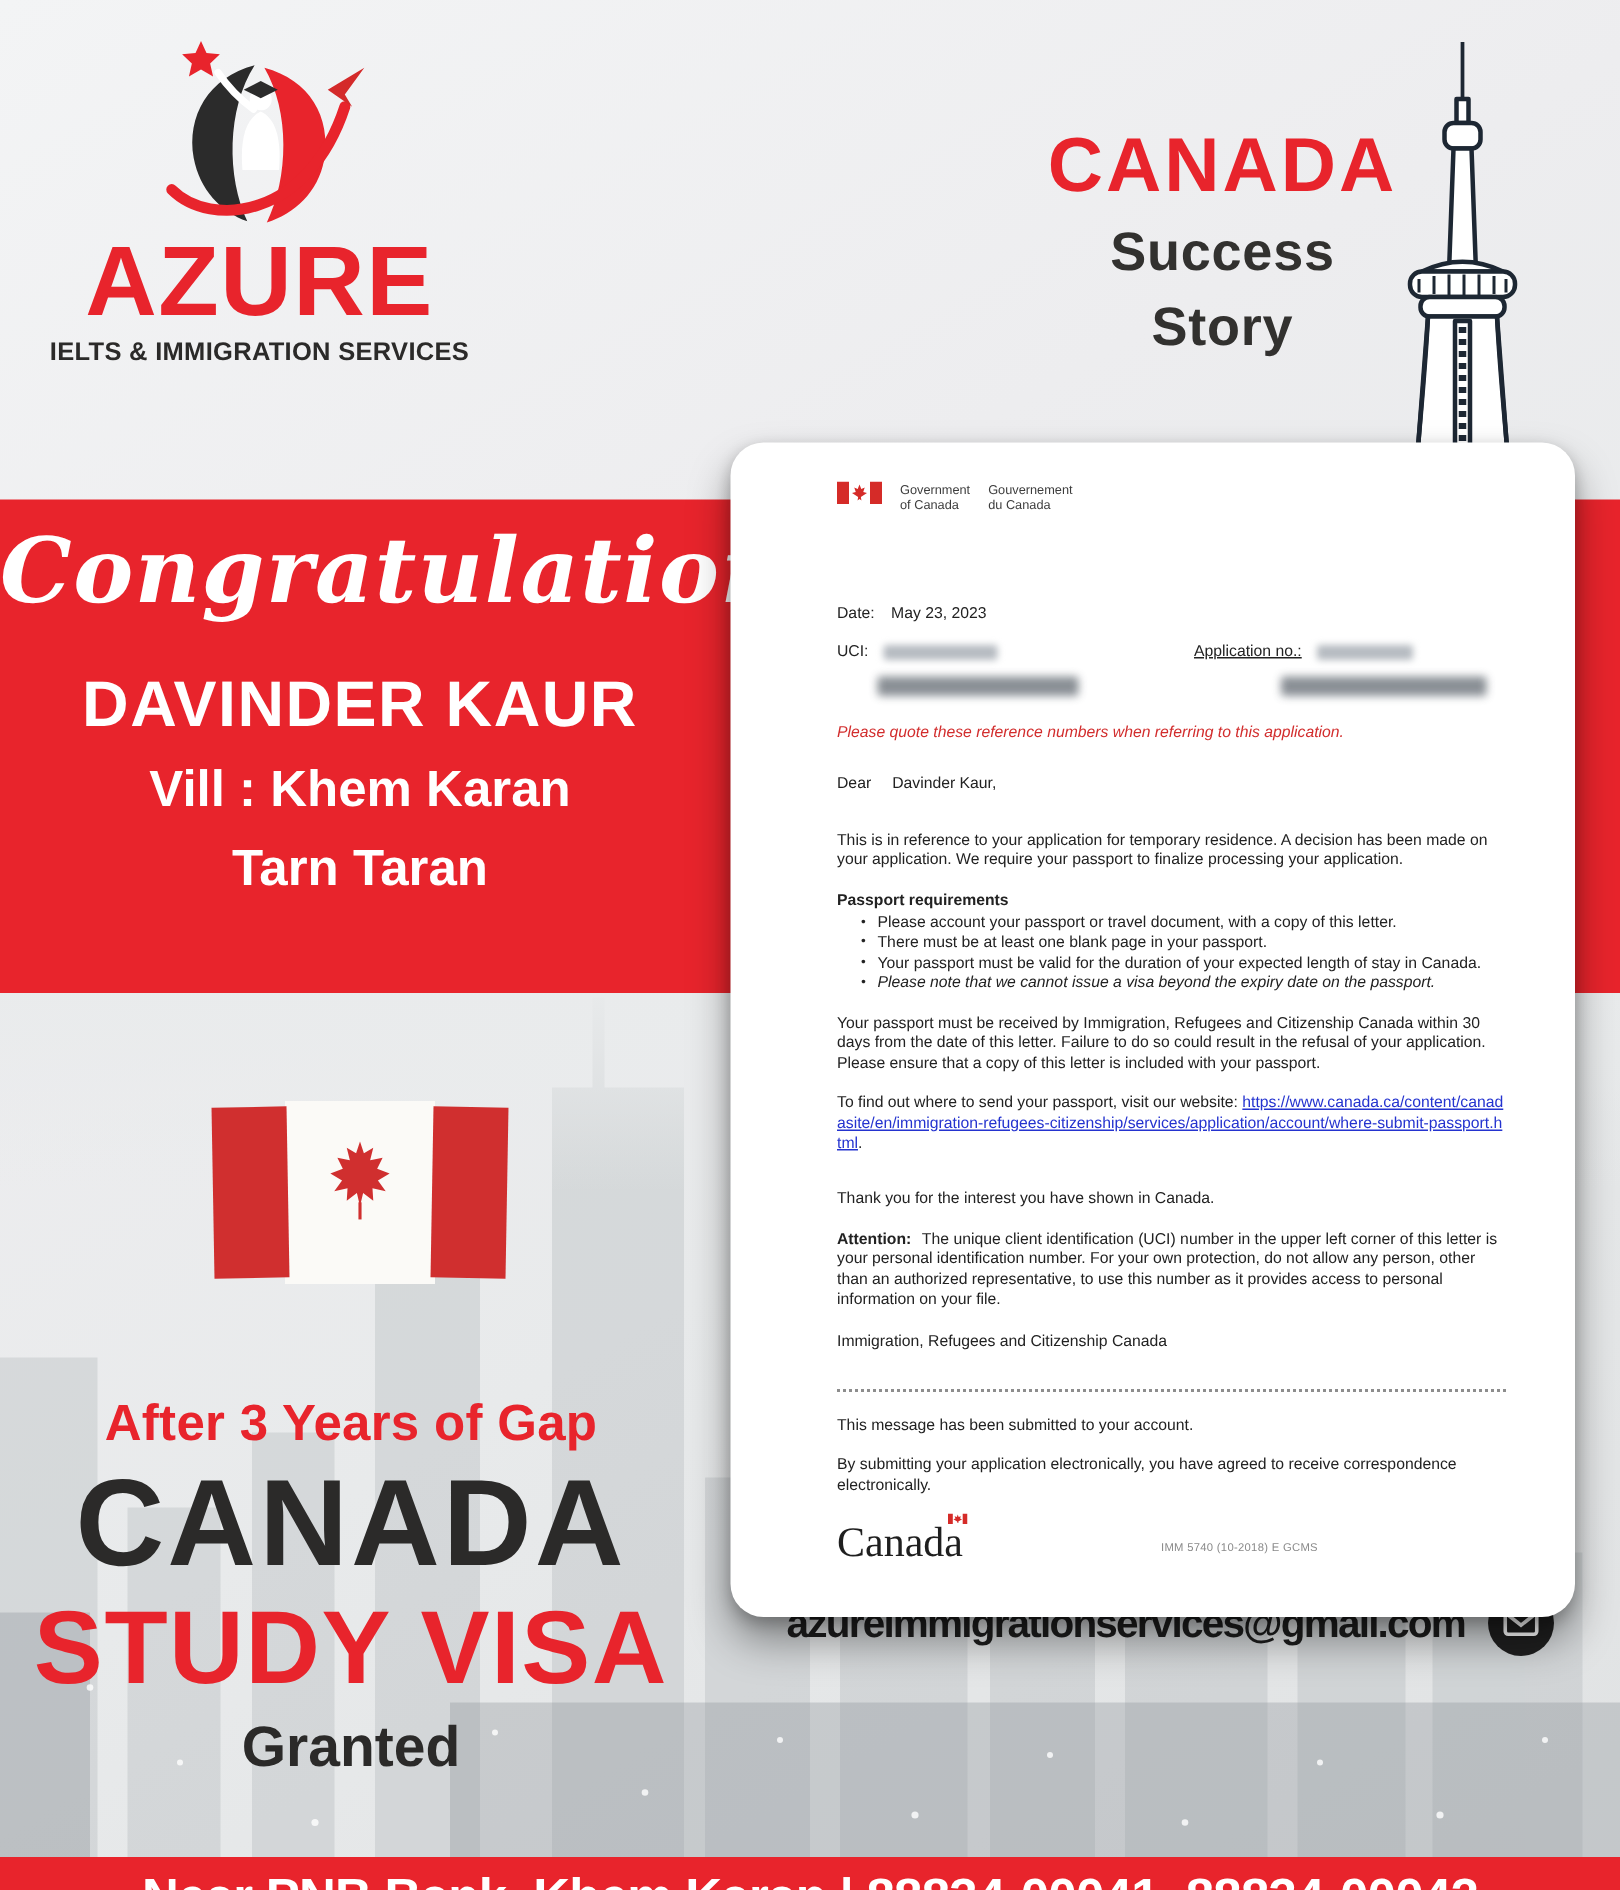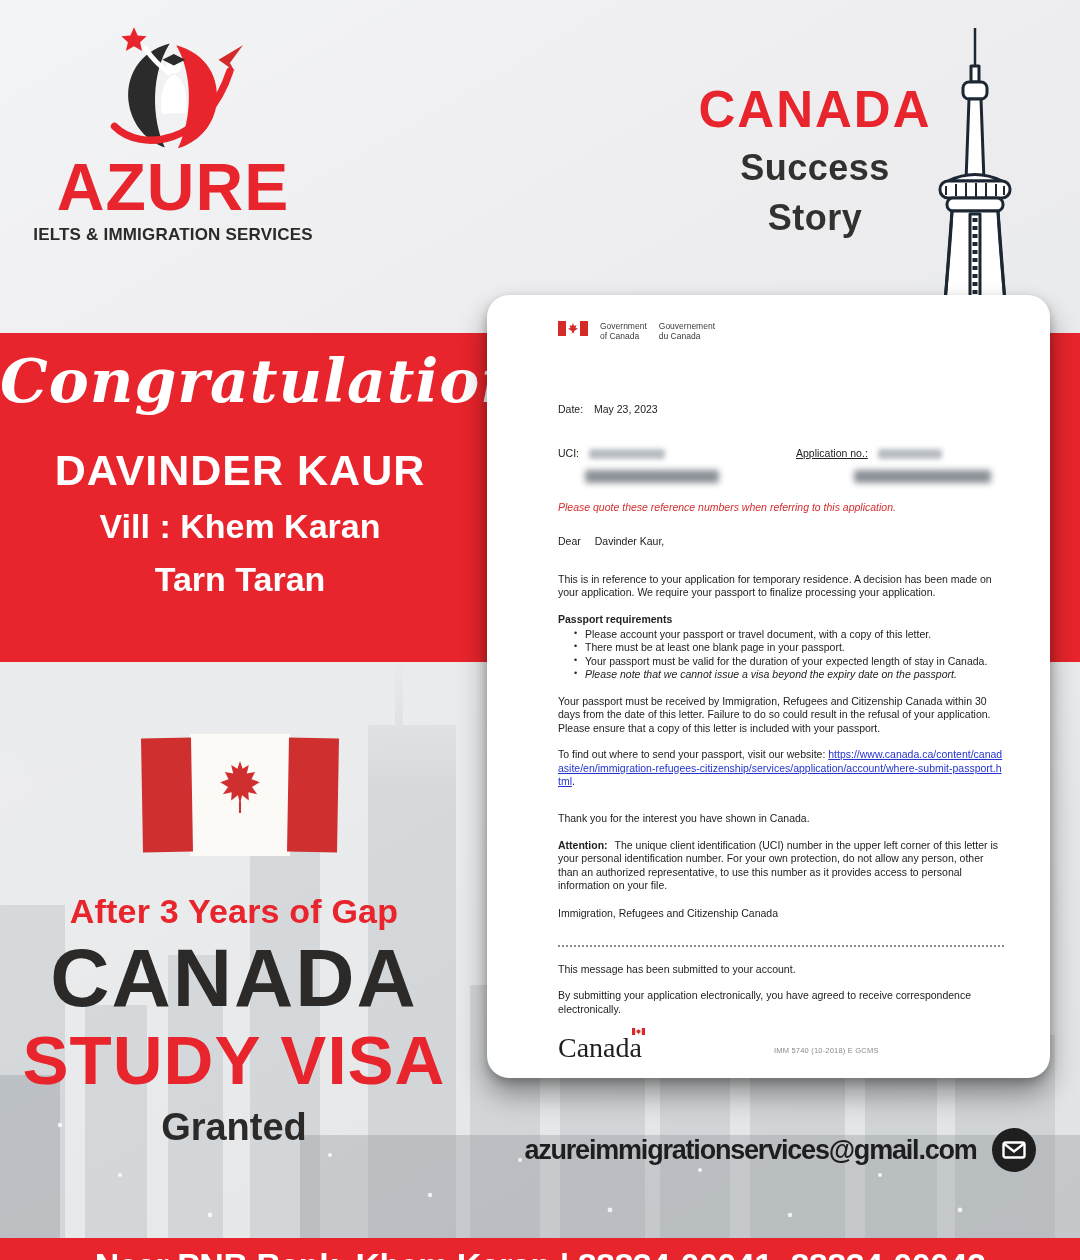--- a/index.html
+++ b/index.html
@@ -26,35 +26,35 @@
   .cn-tower{position:absolute;left:900px;top:26px;width:150px;height:290px;z-index:1;}
   
   .congrats{position:absolute;left:0;top:348px;width:480px;text-align:center;color:#fff;z-index:2;}
   .congrats-script{font-family:"DejaVu Serif","Liberation Serif",serif;font-style:italic;font-weight:bold;
     font-size:60px;line-height:1.1;letter-spacing:1px;}
   .congrats-name{font-size:43px;font-weight:800;letter-spacing:1px;margin-top:32px;}
   .congrats-addr{font-size:34px;font-weight:700;margin-top:10px;line-height:1.25;}
   
   .flag{position:absolute;left:140px;top:732px;width:200px;height:126px;z-index:2;}
   
-  .result{position:absolute;left:0;top:892px;width:468px;text-align:center;z-index:2;}
+  .result{position:absolute;left:0;top:930px;width:468px;text-align:center;z-index:2;}
   .result-gap{font-size:34px;font-weight:700;color:#e8242c;letter-spacing:.2px;}
   .result-country{font-size:82px;font-weight:800;color:#2b2a29;letter-spacing:2px;line-height:1.05;margin-top:4px;}
   .result-visa{font-size:69px;font-weight:800;color:#e8242c;letter-spacing:1px;line-height:1.05;margin-top:4px;}
   .result-status{font-size:38px;font-weight:700;color:#2b2a29;margin-top:8px;}
   
   .letter{position:absolute;left:487px;top:295px;width:563px;height:783px;background:#fff;
     border-radius:22px;z-index:3;box-shadow:0 16px 28px rgba(0,0,0,.38),0 4px 10px rgba(0,0,0,.22);
     padding:26px 46px 0 71px;box-sizing:border-box;color:#222;font-size:10.5px;line-height:1.28;}
   .gov-row{display:flex;gap:12px;align-items:flex-start;}
   .gov-col{font-size:8.5px;line-height:1.2;color:#3c3c3c;}
   .date-row{margin-top:62px;}
   .lab{display:inline-block;}
   .date-val{margin-left:8px;}
-  .uci-row{margin-top:30px;position:relative;height:13px;}
+  .uci-row{margin-top:11px;position:relative;height:13px;}
   .uci-group,.app-group{display:flex;align-items:center;position:absolute;top:0;}
   .uci-group{left:0;}
   .app-group{left:238px;text-decoration:underline;}
   .blur-val{height:10px;border-radius:2px;background:#b6bbc1;filter:blur(2.5px);margin-left:10px;}
   .blur-uci{width:76px;}
   .blur-app{width:64px;}
   .bars-row{position:relative;height:15px;margin-top:9px;}
   .blur-bar{position:absolute;top:1px;height:13px;border-radius:2px;background:#7d838a;filter:blur(3px);opacity:.9;}
   .bar1{left:27px;width:134px;}
   .bar2{left:296px;width:137px;}
@@ -73,21 +73,21 @@
   .att-label{font-weight:700;margin-right:7px;}
   .signoff{margin-top:14px;}
   .dotsep{margin-top:25px;border-top:2px dotted #8d8d8d;height:0;}
   .submitted{margin-top:16px;}
   .electronic{margin-top:13px;}
   .letter-foot{margin-top:18px;display:flex;align-items:flex-end;}
   .wordmark{font-family:"Liberation Serif",serif;font-size:28px;color:#1f1f1f;position:relative;line-height:1;}
   .wm-flag{position:absolute;right:-3px;top:-6px;}
   .form-code{font-size:7.5px;color:#8a8a8a;margin:0 0 7px 92px;letter-spacing:.2px;padding-left:40px;}
   
-  .email-row{position:absolute;left:495px;top:1128px;width:570px;display:flex;justify-content:center;
+  .email-row{position:absolute;left:495px;top:1060px;width:570px;display:flex;justify-content:center;
     align-items:center;gap:15px;z-index:2;}
   .email-text{font-size:27px;font-weight:700;color:#1e1e1e;letter-spacing:-1.2px;}
   .email-badge{width:44px;height:44px;border-radius:50%;background:#1f1f1f;display:flex;
     align-items:center;justify-content:center;flex:0 0 auto;}
   .footer{position:absolute;left:0;top:1238px;width:1080px;height:54px;background:#e8242c;z-index:4;
     display:flex;align-items:center;justify-content:center;}
   .footer-text{color:#fff;font-size:34px;font-weight:700;letter-spacing:-.5px;}
 </style>
 </head>
 <body>

